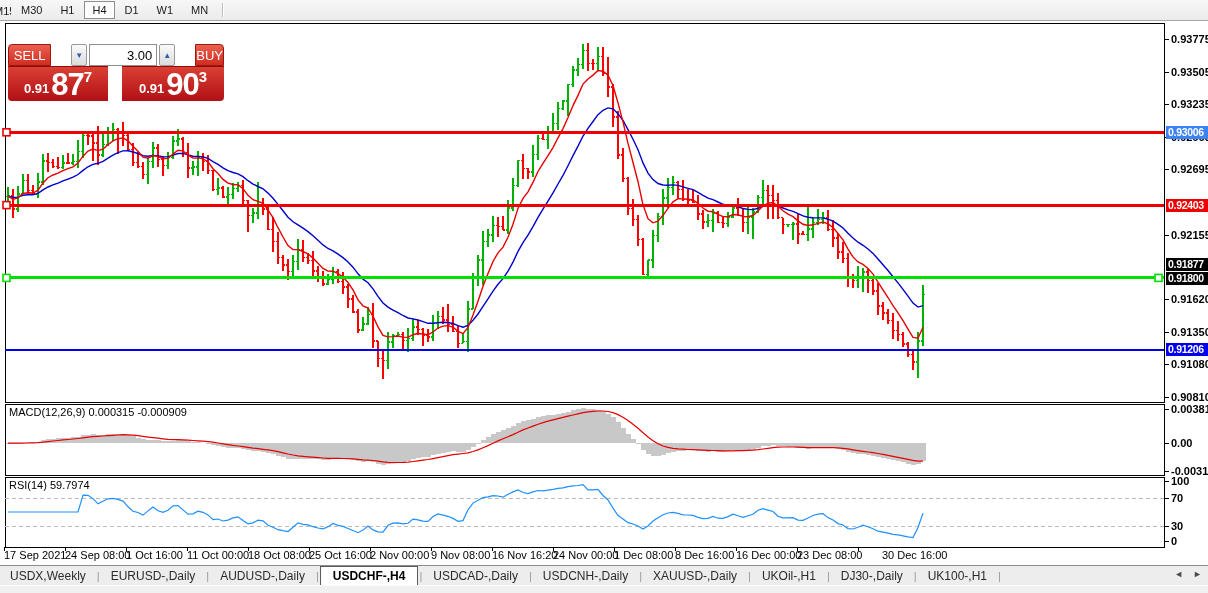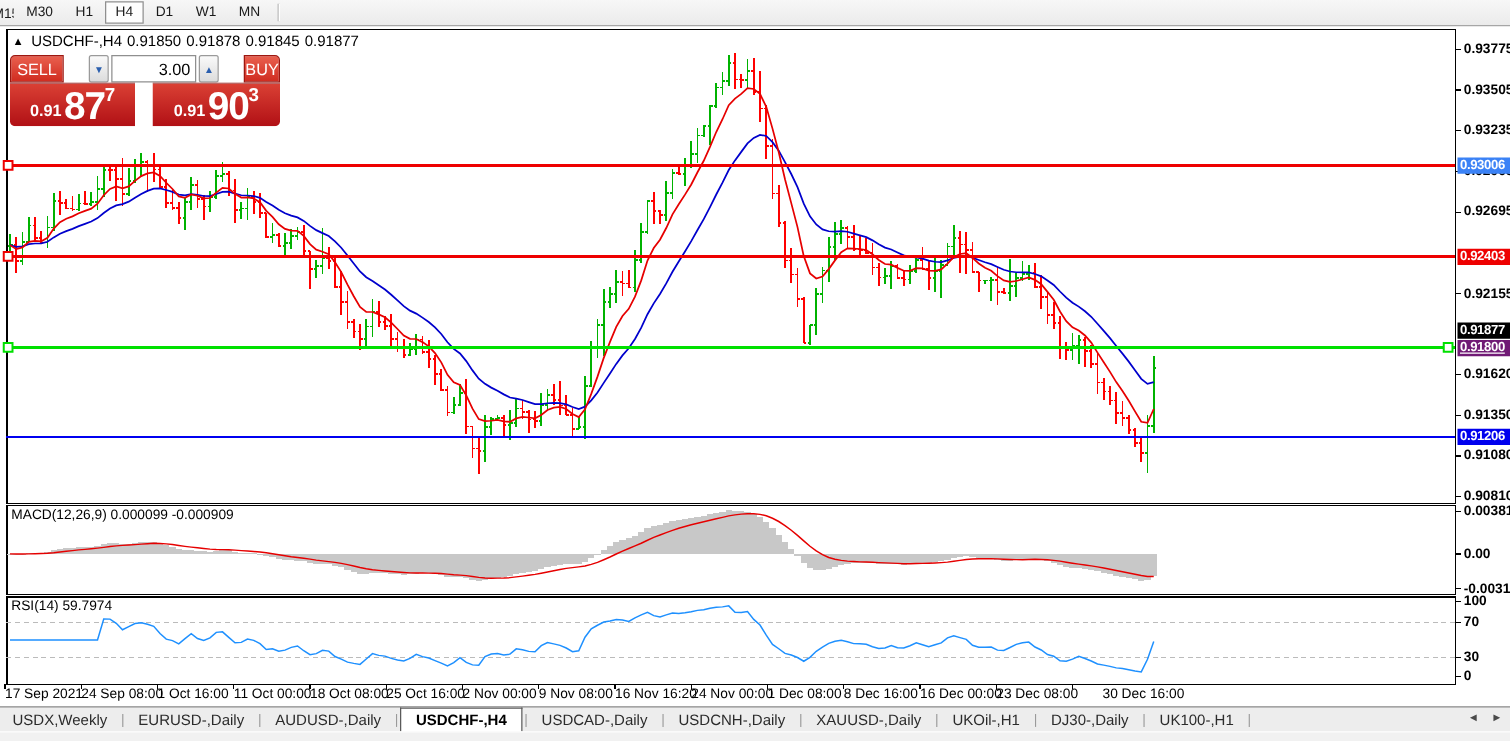--- a/index.html
+++ b/index.html
@@ -877,21 +877,20 @@
       <line x1="431" y1="547" x2="431" y2="551" stroke="#000" stroke-width="1" shape-rendering="crispEdges"></line>
       <line x1="492" y1="547" x2="492" y2="551" stroke="#000" stroke-width="1" shape-rendering="crispEdges"></line>
       <line x1="553" y1="547" x2="553" y2="551" stroke="#000" stroke-width="1" shape-rendering="crispEdges"></line>
       <line x1="614" y1="547" x2="614" y2="551" stroke="#000" stroke-width="1" shape-rendering="crispEdges"></line>
       <line x1="675" y1="547" x2="675" y2="551" stroke="#000" stroke-width="1" shape-rendering="crispEdges"></line>
       <line x1="736" y1="547" x2="736" y2="551" stroke="#000" stroke-width="1" shape-rendering="crispEdges"></line>
       <line x1="797" y1="547" x2="797" y2="551" stroke="#000" stroke-width="1" shape-rendering="crispEdges"></line>
       <line x1="858" y1="547" x2="858" y2="551" stroke="#000" stroke-width="1" shape-rendering="crispEdges"></line>
     </svg>
 
-  <div id="chart-title"><span class="tri">▲</span><span>USDCHF-,H4</span><span>0.91850</span><span>0.91878</span><span>0.91845</span><span>0.91877</span></div>
 
   <div id="trade-panel">
     <div id="tp-top">
       <div class="tp-btn" id="sell-btn">SELL</div>
       <div id="lot-stepper">
         <button class="step-btn">▼</button>
         <input id="lot-input" value="3.00" style="">
         <button class="step-btn">▲</button>
       </div>
       <div class="tp-btn" id="buy-btn">BUY</div>
@@ -903,21 +902,21 @@
         <span class="p-sup">7</span>
       </div>
       <div class="price-box" id="buy-price-box">
         <span class="p-small">0.91</span>
         <span class="p-big">90</span>
         <span class="p-sup">3</span>
       </div>
     </div>
   </div>
 
-  <div class="ind-label" style="top:406px;">MACD(12,26,9) 0.000099 -0.000909</div>
+  <div class="ind-label" style="top:406px;">MACD(12,26,9) 0.000315 -0.000909</div>
   <div class="ind-label" style="top:479px;">RSI(14) 59.7974</div>
 
   <div id="axis-labels">
       <div class="axis-label" style="top: 32.9205px;">0.93775</div>
       <div class="axis-label" style="top: 65.5201px;">0.93505</div>
       <div class="axis-label" style="top: 98.1196px;">0.93235</div>
       <div class="axis-label" style="top: 130.719px;">0.92965</div>
       <div class="axis-label" style="top: 163.319px;">0.92695</div>
       <div class="axis-label" style="top: 228.518px;">0.92155</div>
       <div class="axis-label" style="top: 293.113px;">0.91620</div>
@@ -927,21 +926,21 @@
       <div class="axis-label" style="top: 402.5px;">0.003811</div>
       <div class="axis-label" style="top: 436.567px;">0.00</div>
       <div class="axis-label" style="top: 464.5px;">-0.003115</div>
       <div class="axis-label" style="top: 474.5px;">100</div>
       <div class="axis-label" style="top: 491.5px;">70</div>
       <div class="axis-label" style="top: 519.5px;">30</div>
       <div class="axis-label" style="top: 534.5px;">0</div>
       <div class="axis-badge" style="top: 125.769px; background: #3b82f6;">0.93006</div>
       <div class="axis-badge" style="top: 198.575px; background: rgb(238, 0, 0);">0.92403</div>
       <div class="axis-badge" style="top: 258.083px; background: rgb(0, 0, 0);">0.91877</div>
-      <div class="axis-badge" style="top: 272.38px; background: #701a75; text-decoration: underline;">0.91800</div>
+      <div class="axis-badge" style="top: 272.38px; background: #000000;">0.91800</div>
       <div class="axis-badge" style="top: 343.099px; background: rgb(0, 0, 238);">0.91206</div>
     </div>
   <div id="time-labels">
       <div class="time-label" style="left: 4px;">17 Sep 2021</div>
       <div class="time-label" style="left: 65px;">24 Sep 08:00</div>
       <div class="time-label" style="left: 126px;">1 Oct 16:00</div>
       <div class="time-label" style="left: 187px;">11 Oct 00:00</div>
       <div class="time-label" style="left: 248px;">18 Oct 08:00</div>
       <div class="time-label" style="left: 309px;">25 Oct 16:00</div>
       <div class="time-label" style="left: 370px;">2 Nov 00:00</div>

